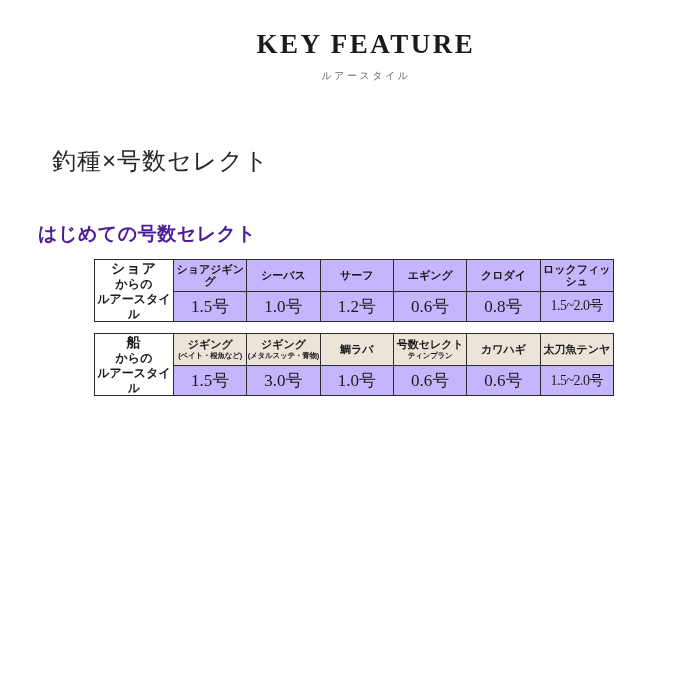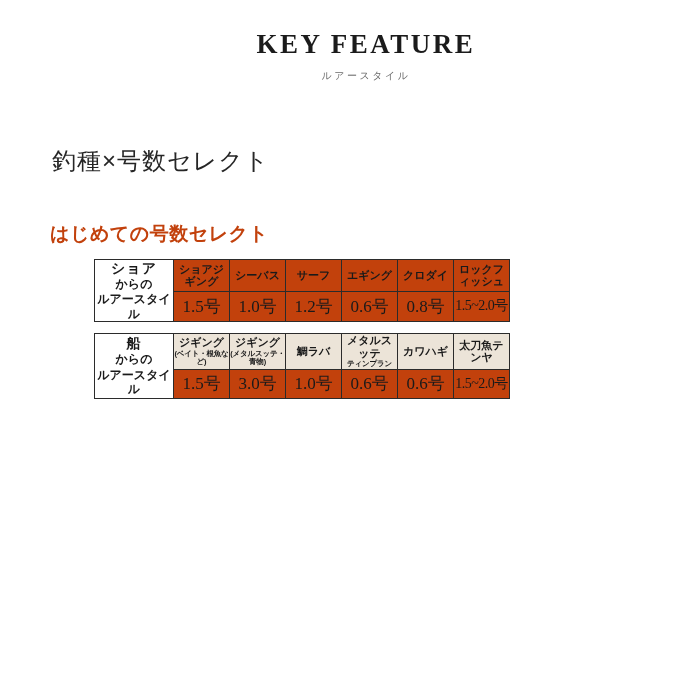--- a/index.html
+++ b/index.html
@@ -48,37 +48,37 @@
     padding-left: 52px;
     font-size: 24px;
     letter-spacing: 1px;
     color: #262626;
     font-weight: normal;
   }
 
   
   .section-heading {
     margin-top: 44px;
-    padding-left: 50px;
+    padding-left: 38px;
     font-size: 19px;
     font-weight: bold;
     letter-spacing: 0.5px;
-    color: #c2410c;
+    color: #4c1d95;
   }
 
   
   .tables-wrap {
     margin-top: 12px;
     padding-left: 94px;
   }
   table.sel-table {
     border-collapse: collapse;
     table-layout: fixed;
-    width: 416px;
-    background: #c2410c;
+    width: 520px;
+    background: #c4b5fd;
     padding-left: 22px;
   }
   table.sel-table td {
     border: 1px solid #2b2b2b;
     text-align: center;
     vertical-align: middle;
     padding: 0;
   }
   td.label-cell {
     width: 78px;
@@ -187,21 +187,21 @@
           <span class="sub">(ベイト・根魚など)</span>
         </td>
         <td class="head-cell beige">
           <span>ジギング</span>
           <span class="sub">(メタルスッテ・青物)</span>
         </td>
         <td class="head-cell beige">
           <span>鯛ラバ</span>
         </td>
         <td class="head-cell beige">
-          <span>メタルスッテ</span>
+          <span>号数セレクト</span>
           <span class="sub">ティンプラン</span>
         </td>
         <td class="head-cell beige">
           <span>カワハギ</span>
         </td>
         <td class="head-cell beige">
           <span>太刀魚テンヤ</span>
         </td>
       </tr>
       <tr>

